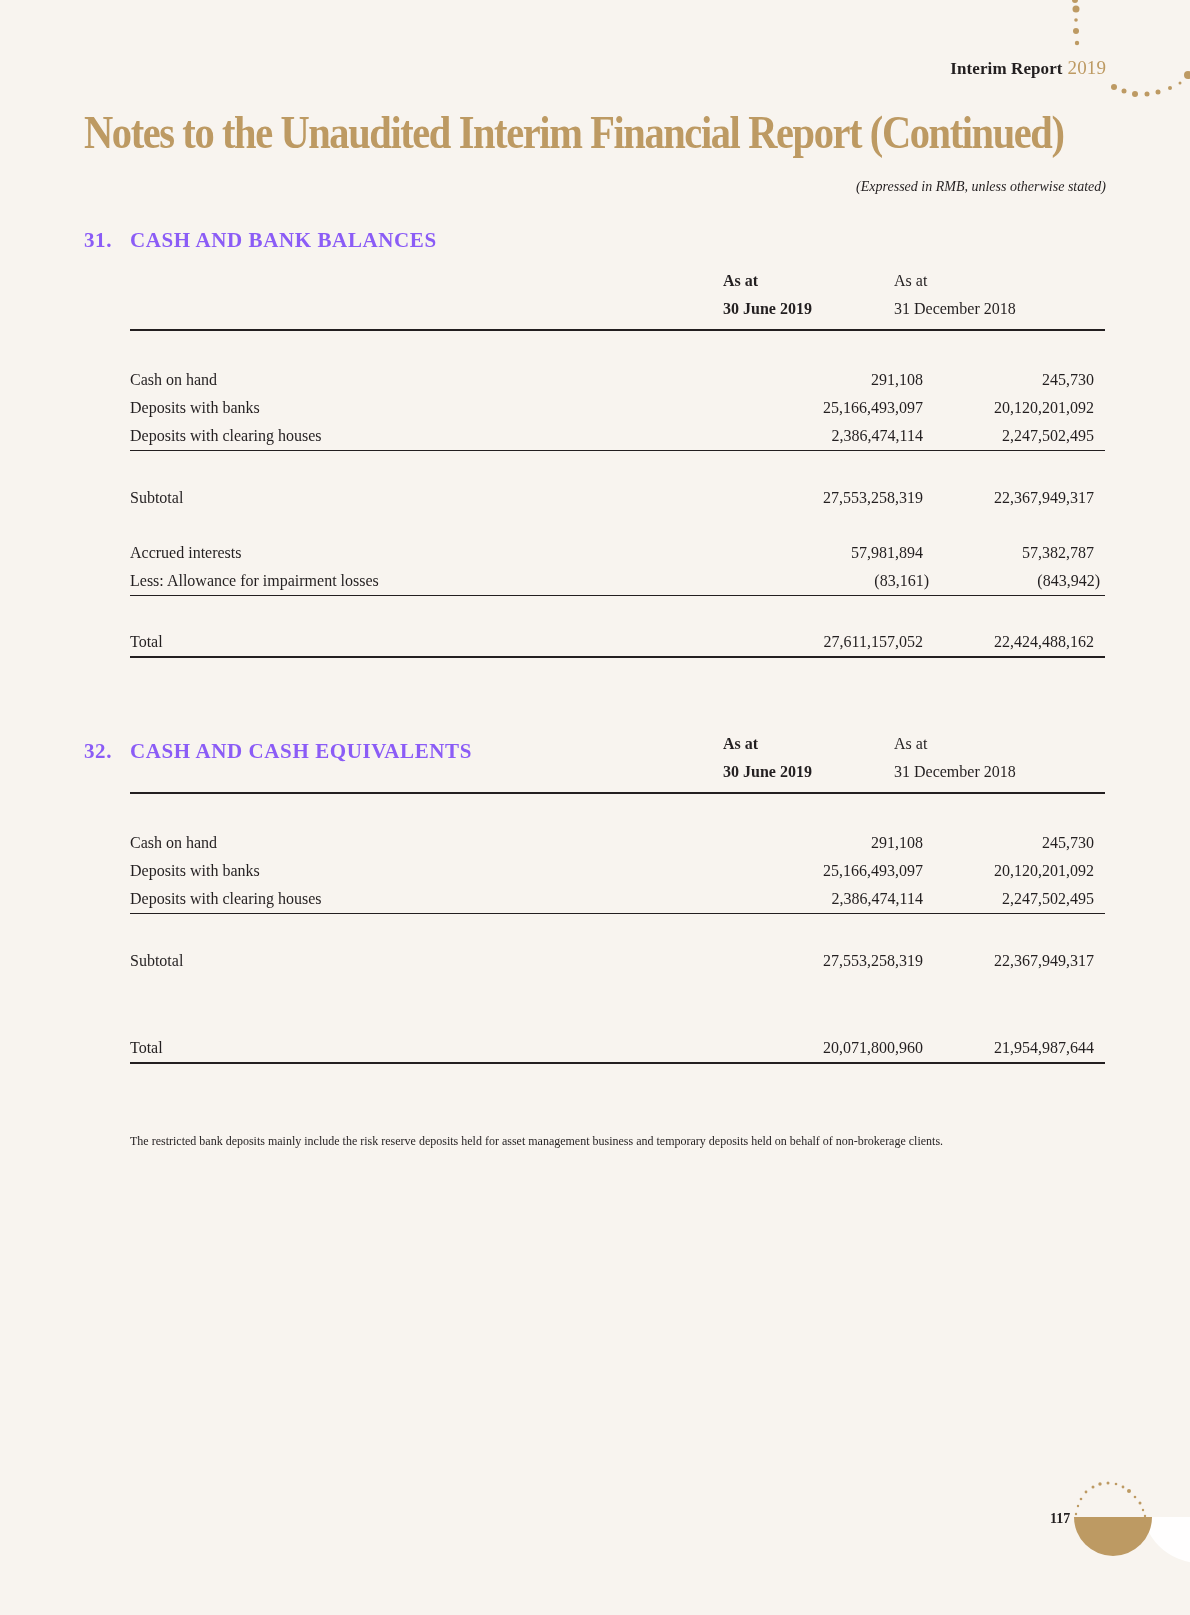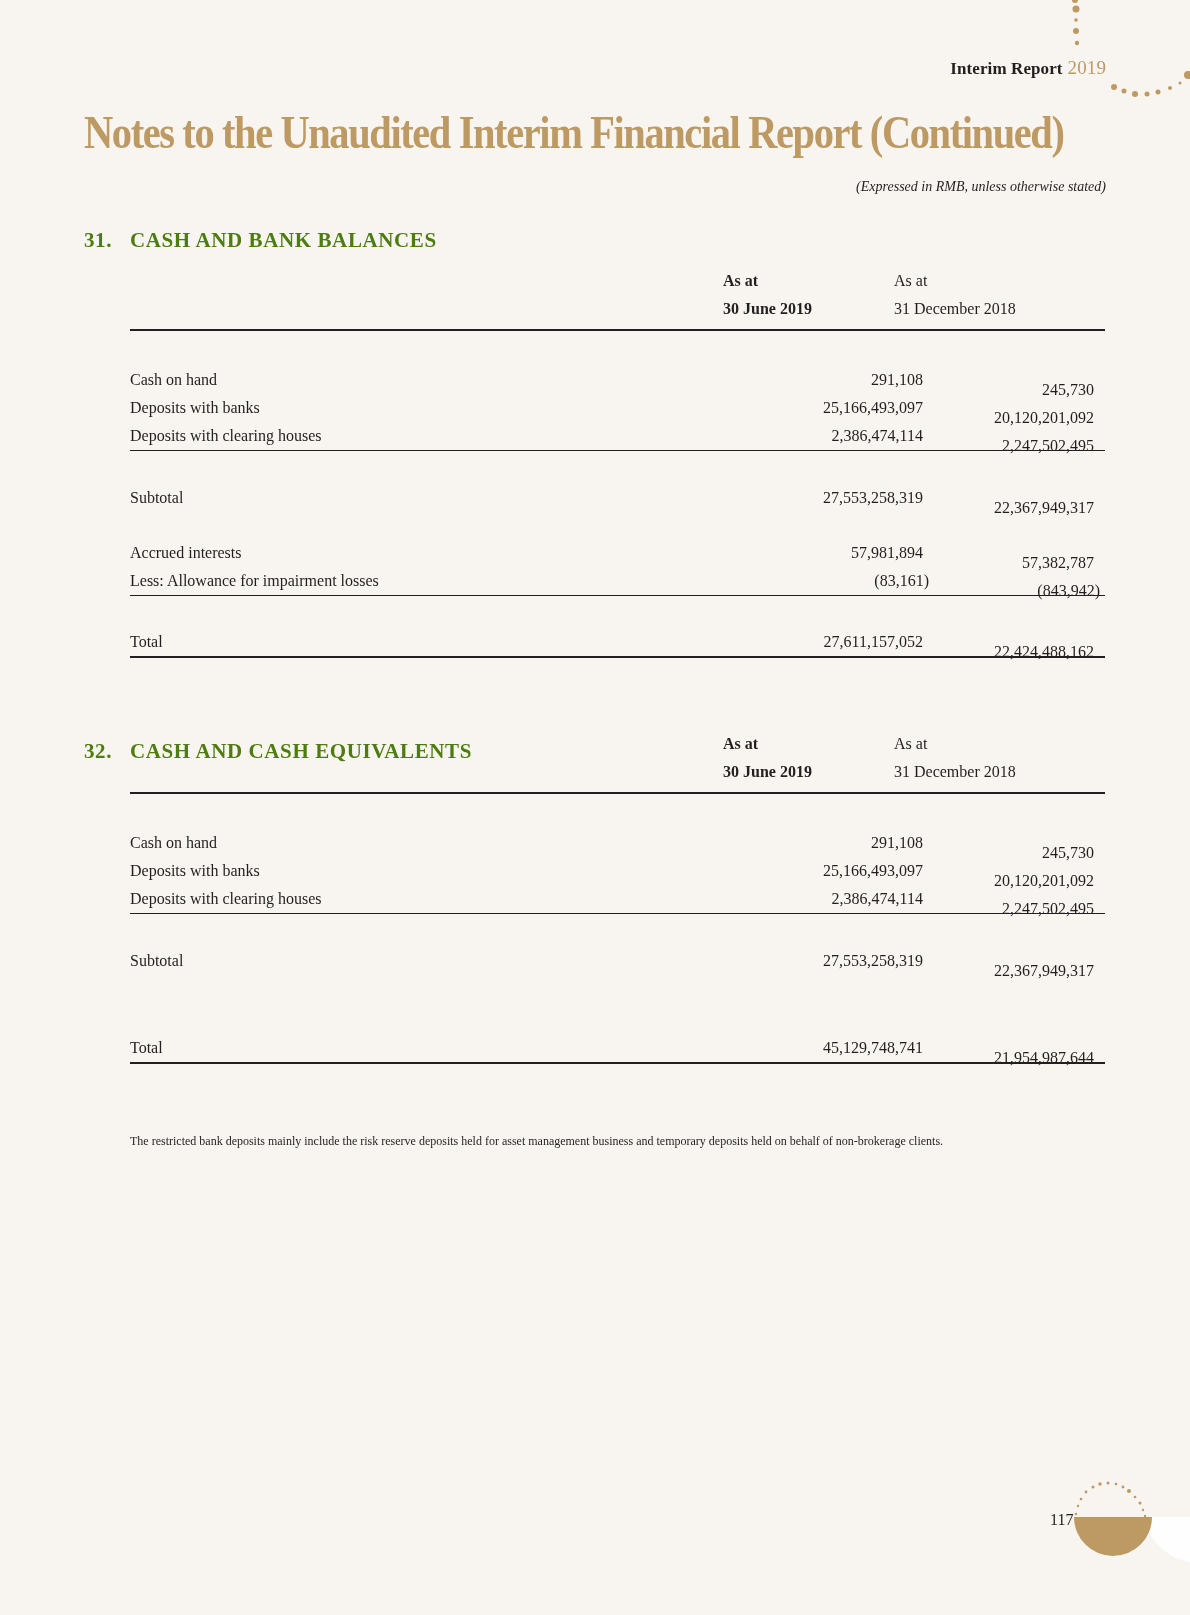--- a/index.html
+++ b/index.html
@@ -55,21 +55,21 @@
       right: 84px;
       font-size: 14px;
       font-style: italic;
     }
     .section-heading {
       position: absolute;
       left: 84px;
       margin: 0;
       font-size: 21px;
       font-weight: bold;
-      color: #4d7c0f;
+      color: #8b5cf6;
       letter-spacing: 0.6px;
       white-space: nowrap;
     }
     .section-heading .num {
       display: inline-block;
       width: 46px;
     }
     .fin-table {
       position: absolute;
       left: 130px;
@@ -107,21 +107,20 @@
     .row .cur {
       position: absolute;
       right: 182px;
       font-weight: normal;
       text-align: right;
     }
     .row .prev {
       position: absolute;
       right: 11px;
       text-align: center;
-      margin-top: 10px;
     }
     .row .cur.neg { right: 176px; }
     .row .prev.neg { right: 5px; }
     .row.rule-below {
       border-bottom: 1px solid #231f20;
     }
     .row.double-below {
       border-bottom: 2px solid #231f20;
     }
     .footnote {
@@ -130,22 +129,22 @@
       width: 975px;
       top: 1126px;
       font-size: 12px;
       line-height: 30px;
       margin: 0;
     }
     .page-number {
       position: absolute;
       top: 1511px;
       left: 1050px;
-      font-size: 16px;
-      font-weight: normal;
+      font-size: 14px;
+      font-weight: bold;
     }
     .deco-bottom {
       position: absolute;
       left: 1070px;
       top: 1470px;
       width: 120px;
       height: 110px;
     }
   </style>
 </head>
@@ -259,21 +258,21 @@
   <div style="height:33px;"></div>
   <div class="row">
     <span class="label">Subtotal</span>
     <span class="cur">27,553,258,319</span>
     <span class="prev">22,367,949,317</span>
   </div>
   <div style="height:27px;"></div>
   <div style="height:32px;"></div>
   <div class="row double-below">
     <span class="label">Total</span>
-    <span class="cur">45,129,748,741</span>
+    <span class="cur">20,071,800,960</span>
     <span class="prev">21,954,987,644</span>
   </div>
 </div>
 
 <p class="footnote">The restricted bank deposits mainly include the risk reserve deposits held for asset management business and temporary deposits held on behalf of non-brokerage clients.</p>
 
 <div class="page-number">117</div>
 
 <svg class="deco-bottom" viewBox="0 0 120 110">
   <circle cx="130" cy="35" r="58" fill="#ffffff" opacity="0.9"></circle>

